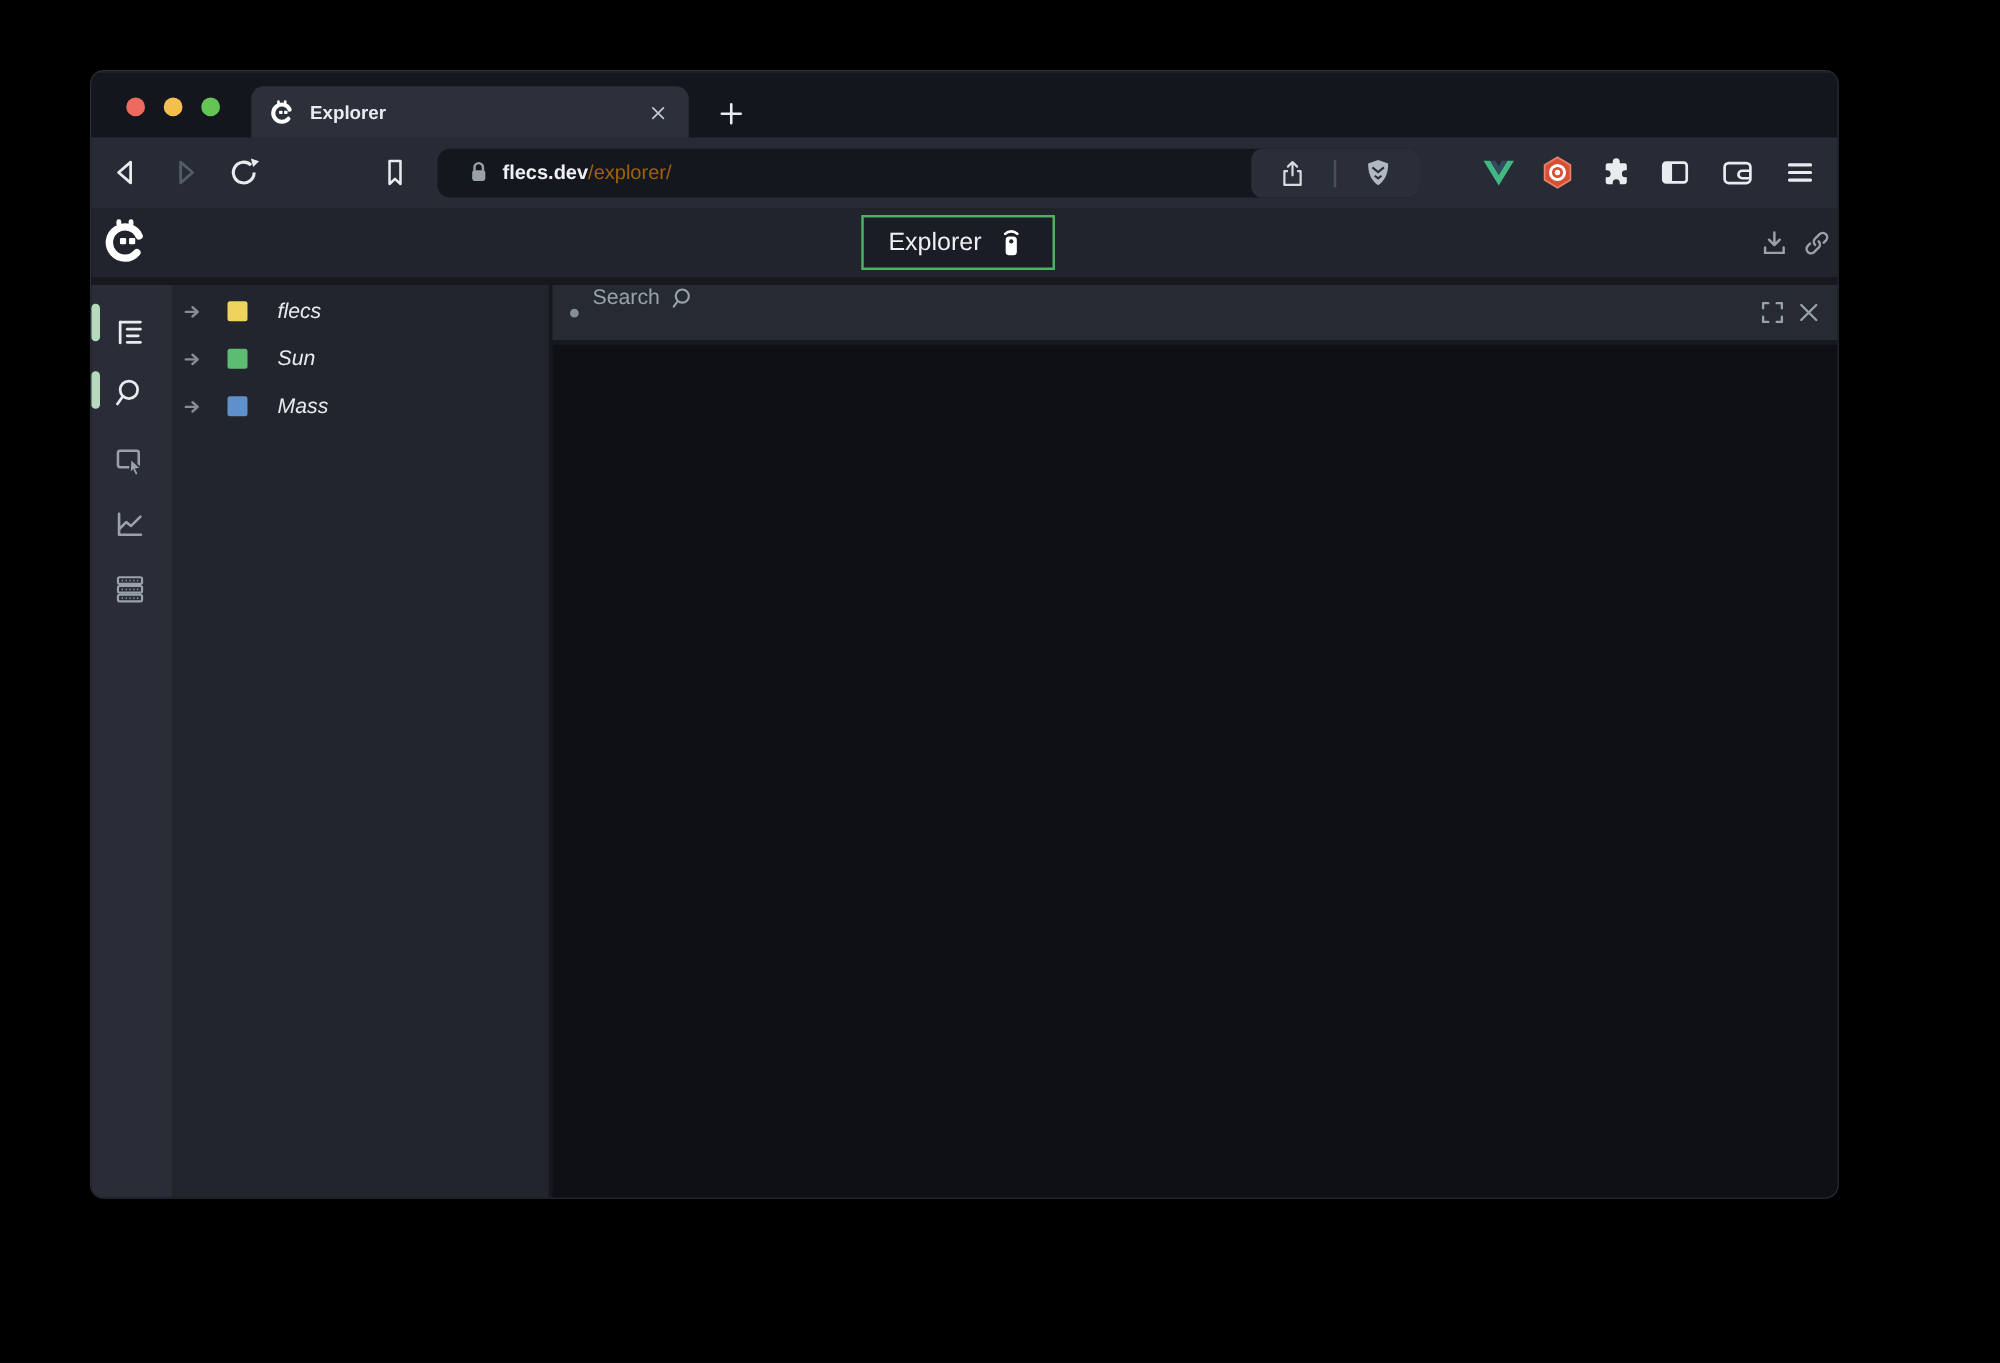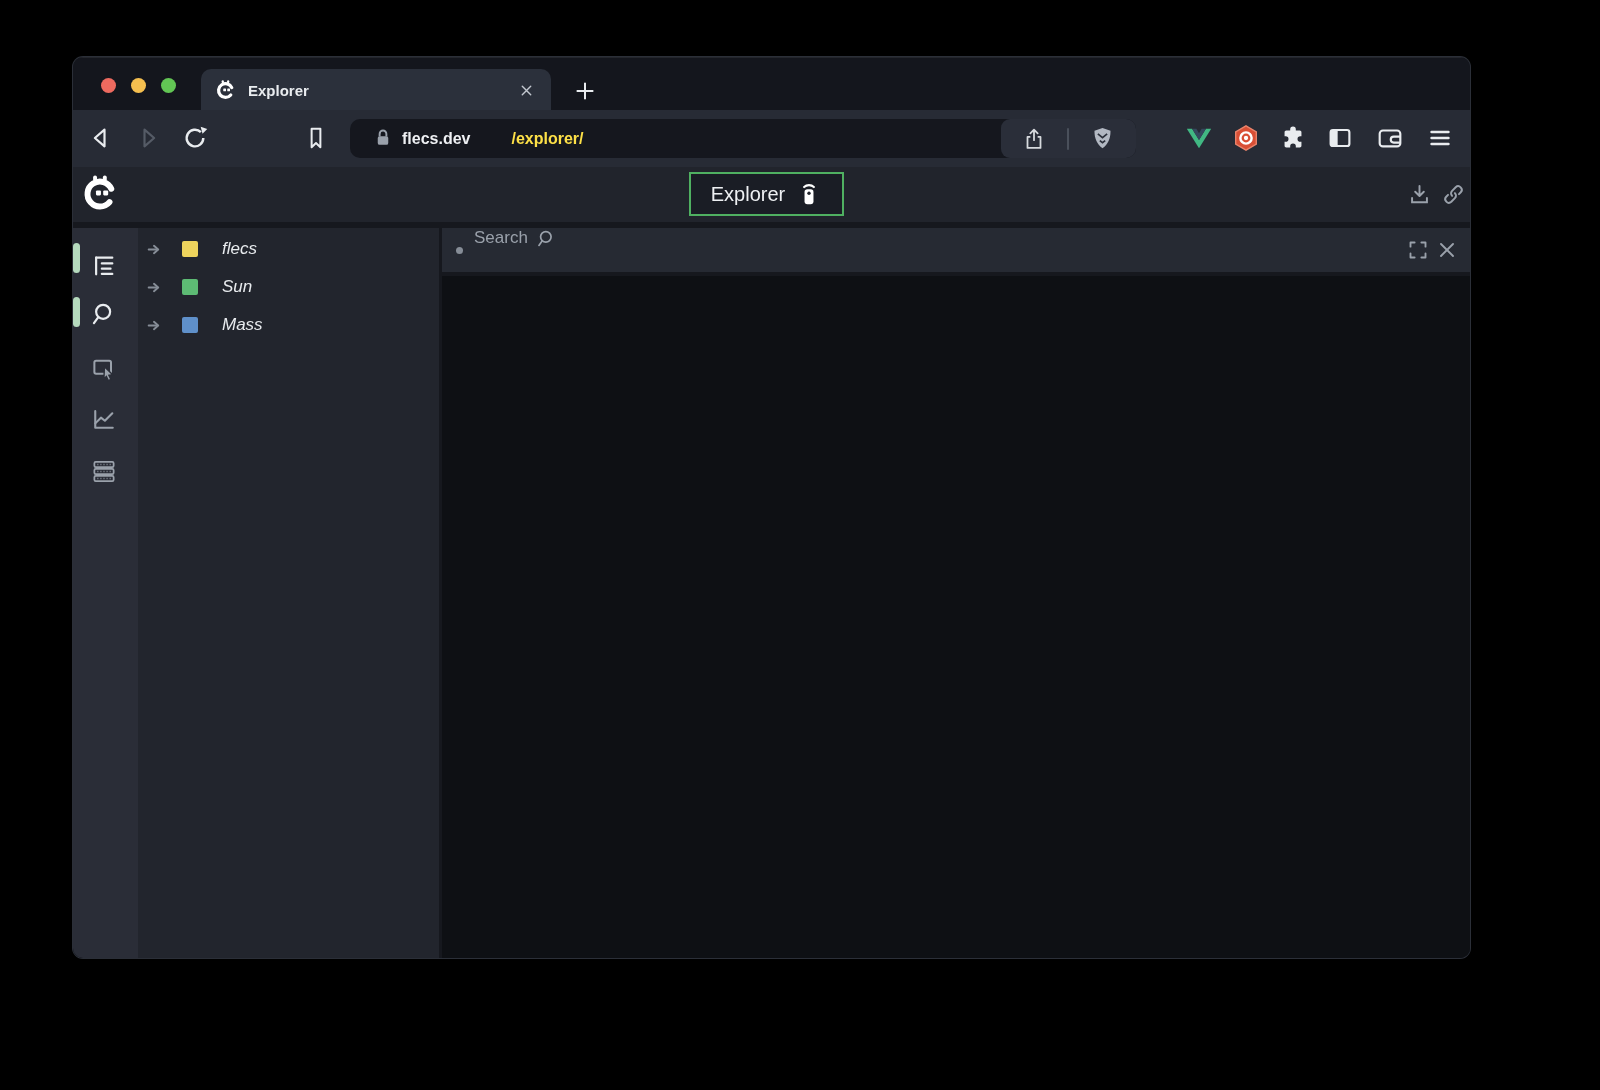--- a/index.html
+++ b/index.html
@@ -21,21 +21,21 @@
   .newtab { position:absolute; left:501px; top:22px; width:22px; height:22px; color:#e9ecef; }
 
   
   .toolbar { position:absolute; left:0; top:53px; width:100%; height:57px; background:#272b35; }
   .navbtn { position:absolute; top:14px; width:28px; height:28px; }
   .c-bright { color:#e9ecef; } .c-dim { color:#9aa1ab; } .c-dimmer { color:#555b66; }
   .urlbar { position:absolute; left:277px; top:9px; width:786px; height:39px; background:#15171e; border-radius:10px; display:flex; align-items:center; }
   .lock { position:absolute; left:21px; top:7px; width:24px; height:24px; color:#9aa1ab; }
   .urltext { position:absolute; left:52px; top:0; height:39px; display:flex; align-items:center; font-size:16px; }
   .url-host { color:#eef0f3; font-weight:600; }
-  .url-path { color:#fde047; font-weight:700;margin-left:41px; }
+  .url-path { color:#a16207; font-weight:400; }
   .urlbar-right { position:absolute; right:0; top:0; height:39px; width:135px; background:#2a2e39; border-radius:9px 10px 10px 9px;
                   display:flex; align-items:center; justify-content:space-evenly; }
   .url-divider { width:2px; height:22px; background:#4a505b; border-radius:1px; }
   .extbtn { position:absolute; top:13px; width:30px; height:30px; }
 
   
   .page { position:absolute; left:0; top:110px; width:100%; height:791px; background:#16181e; }
   .app-header { position:absolute; left:0; top:0; width:100%; height:55px; background:#21242c; }
   .app-logo { position:absolute; left:8px; top:8px; width:38px; height:38px; }
   .title-btn { position:absolute; left:616px; top:5px; width:155px; height:44px; background:#1a1d25;

